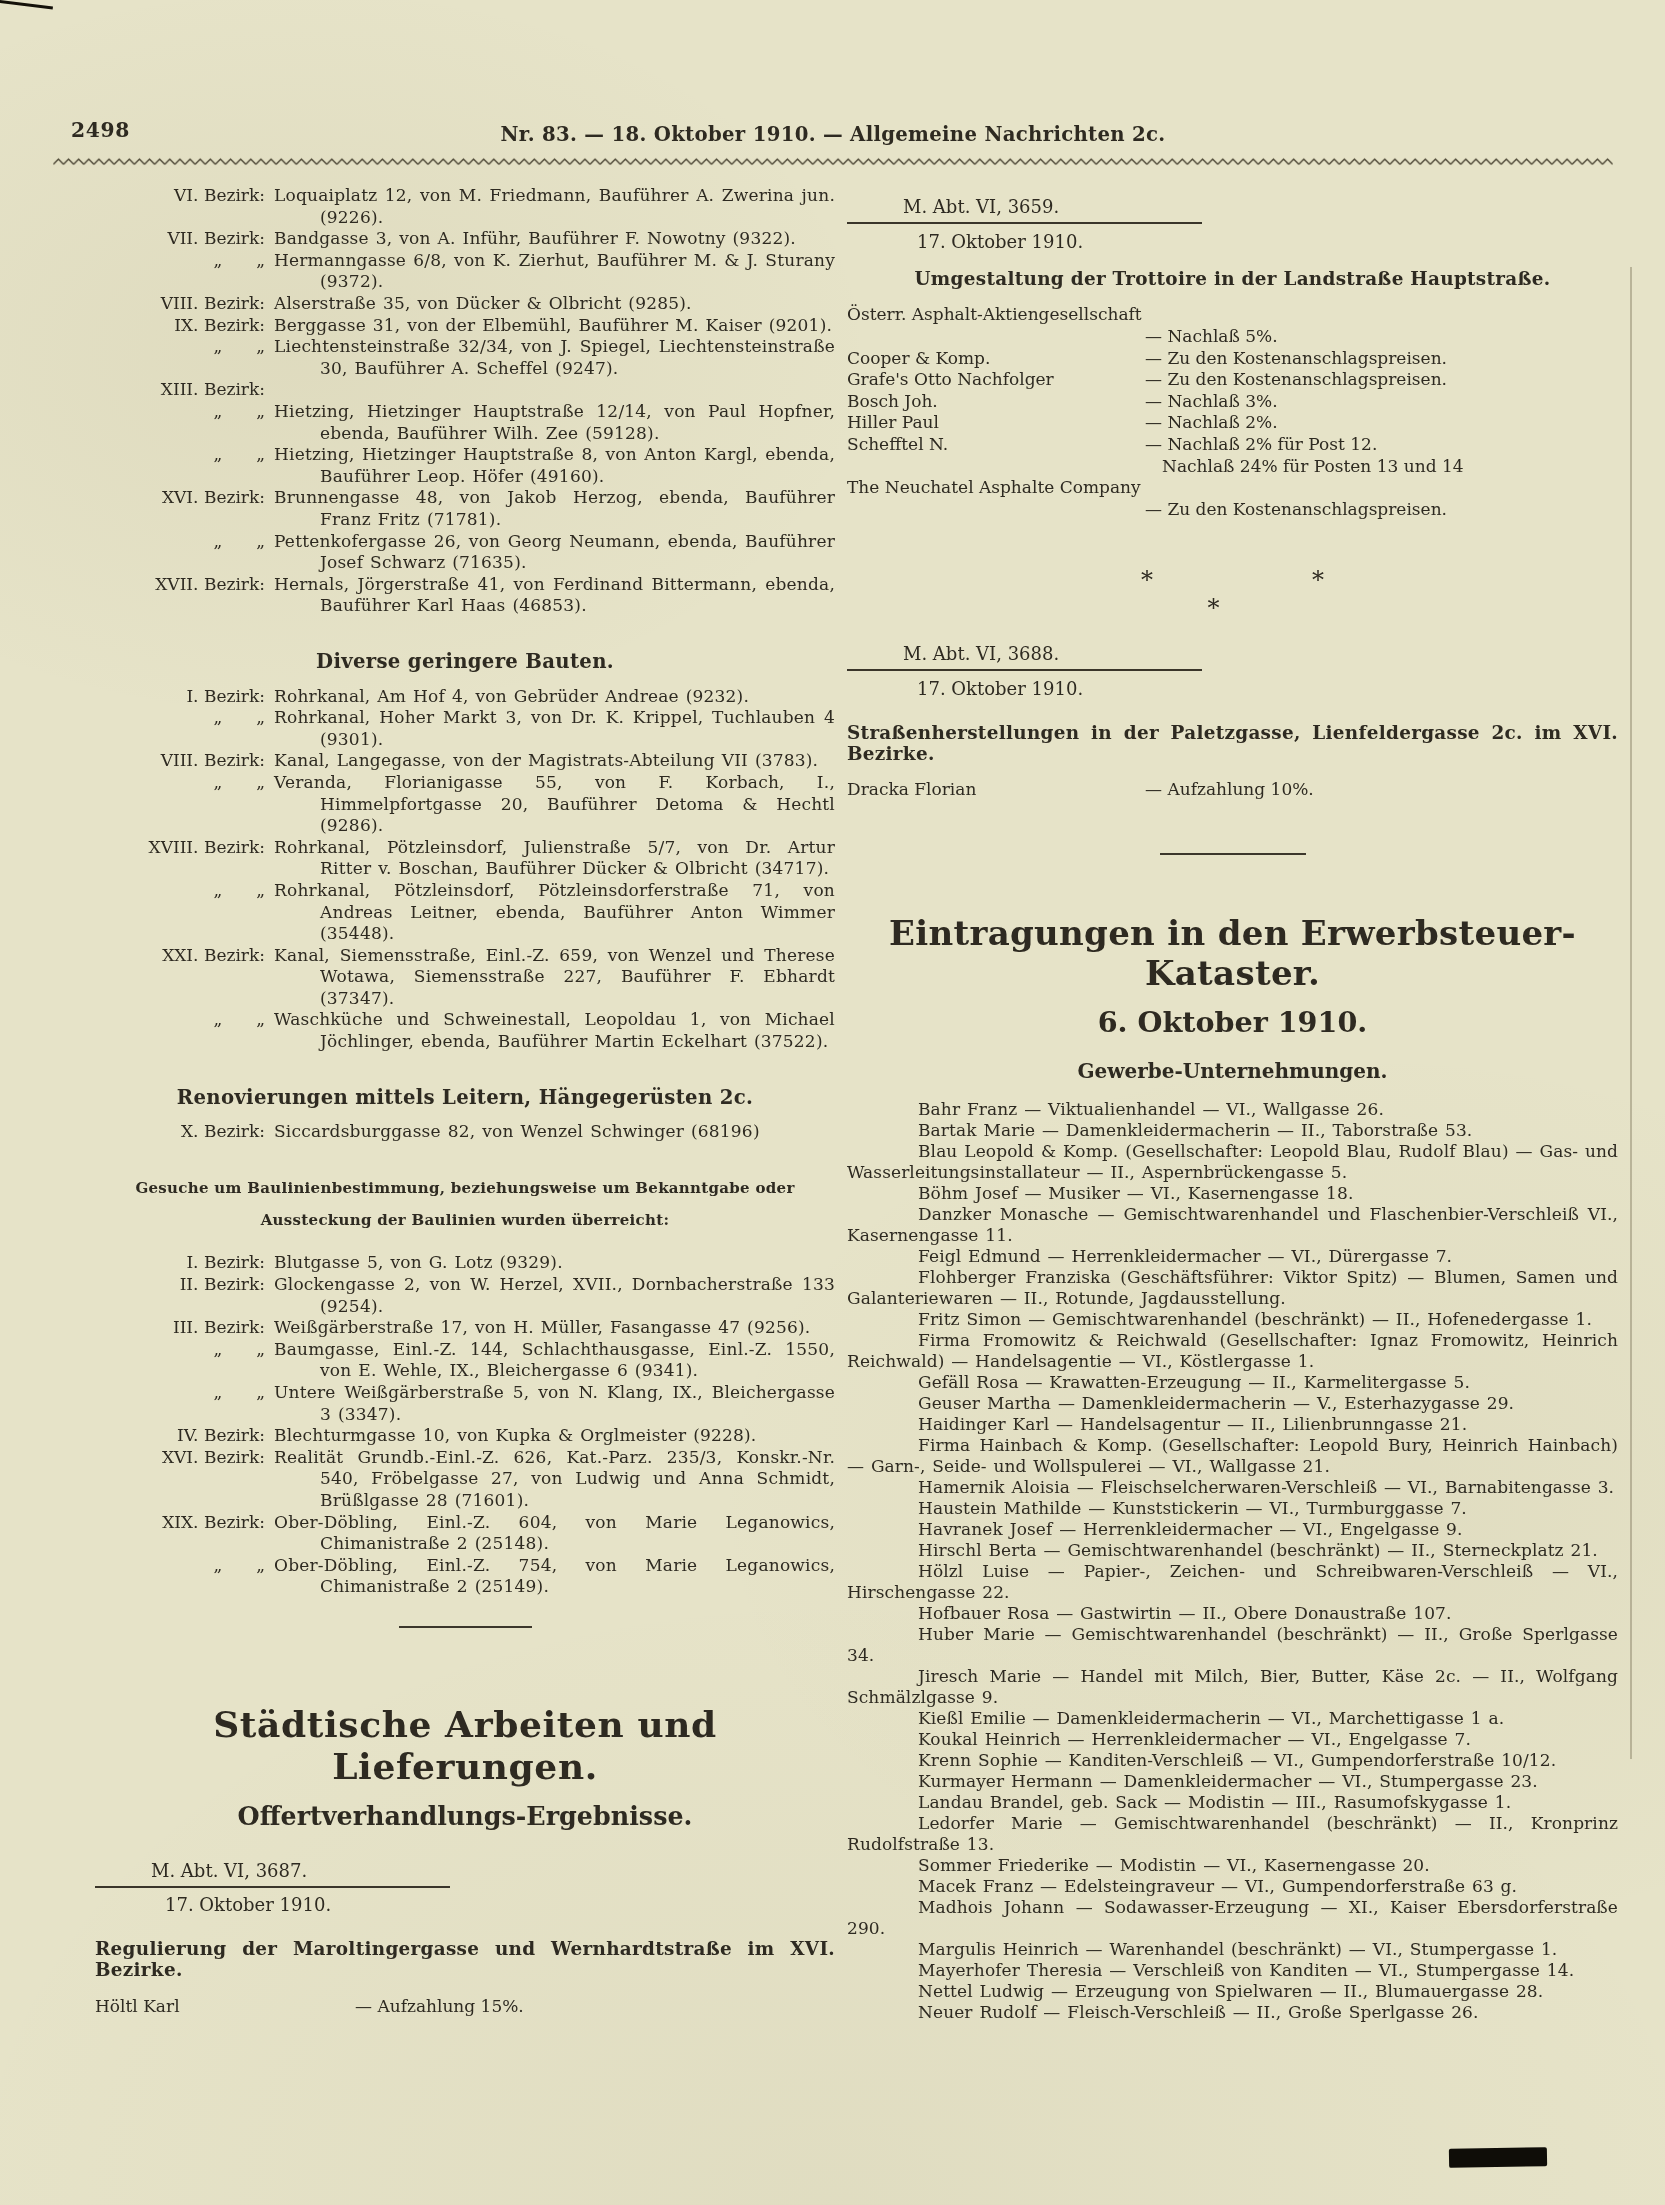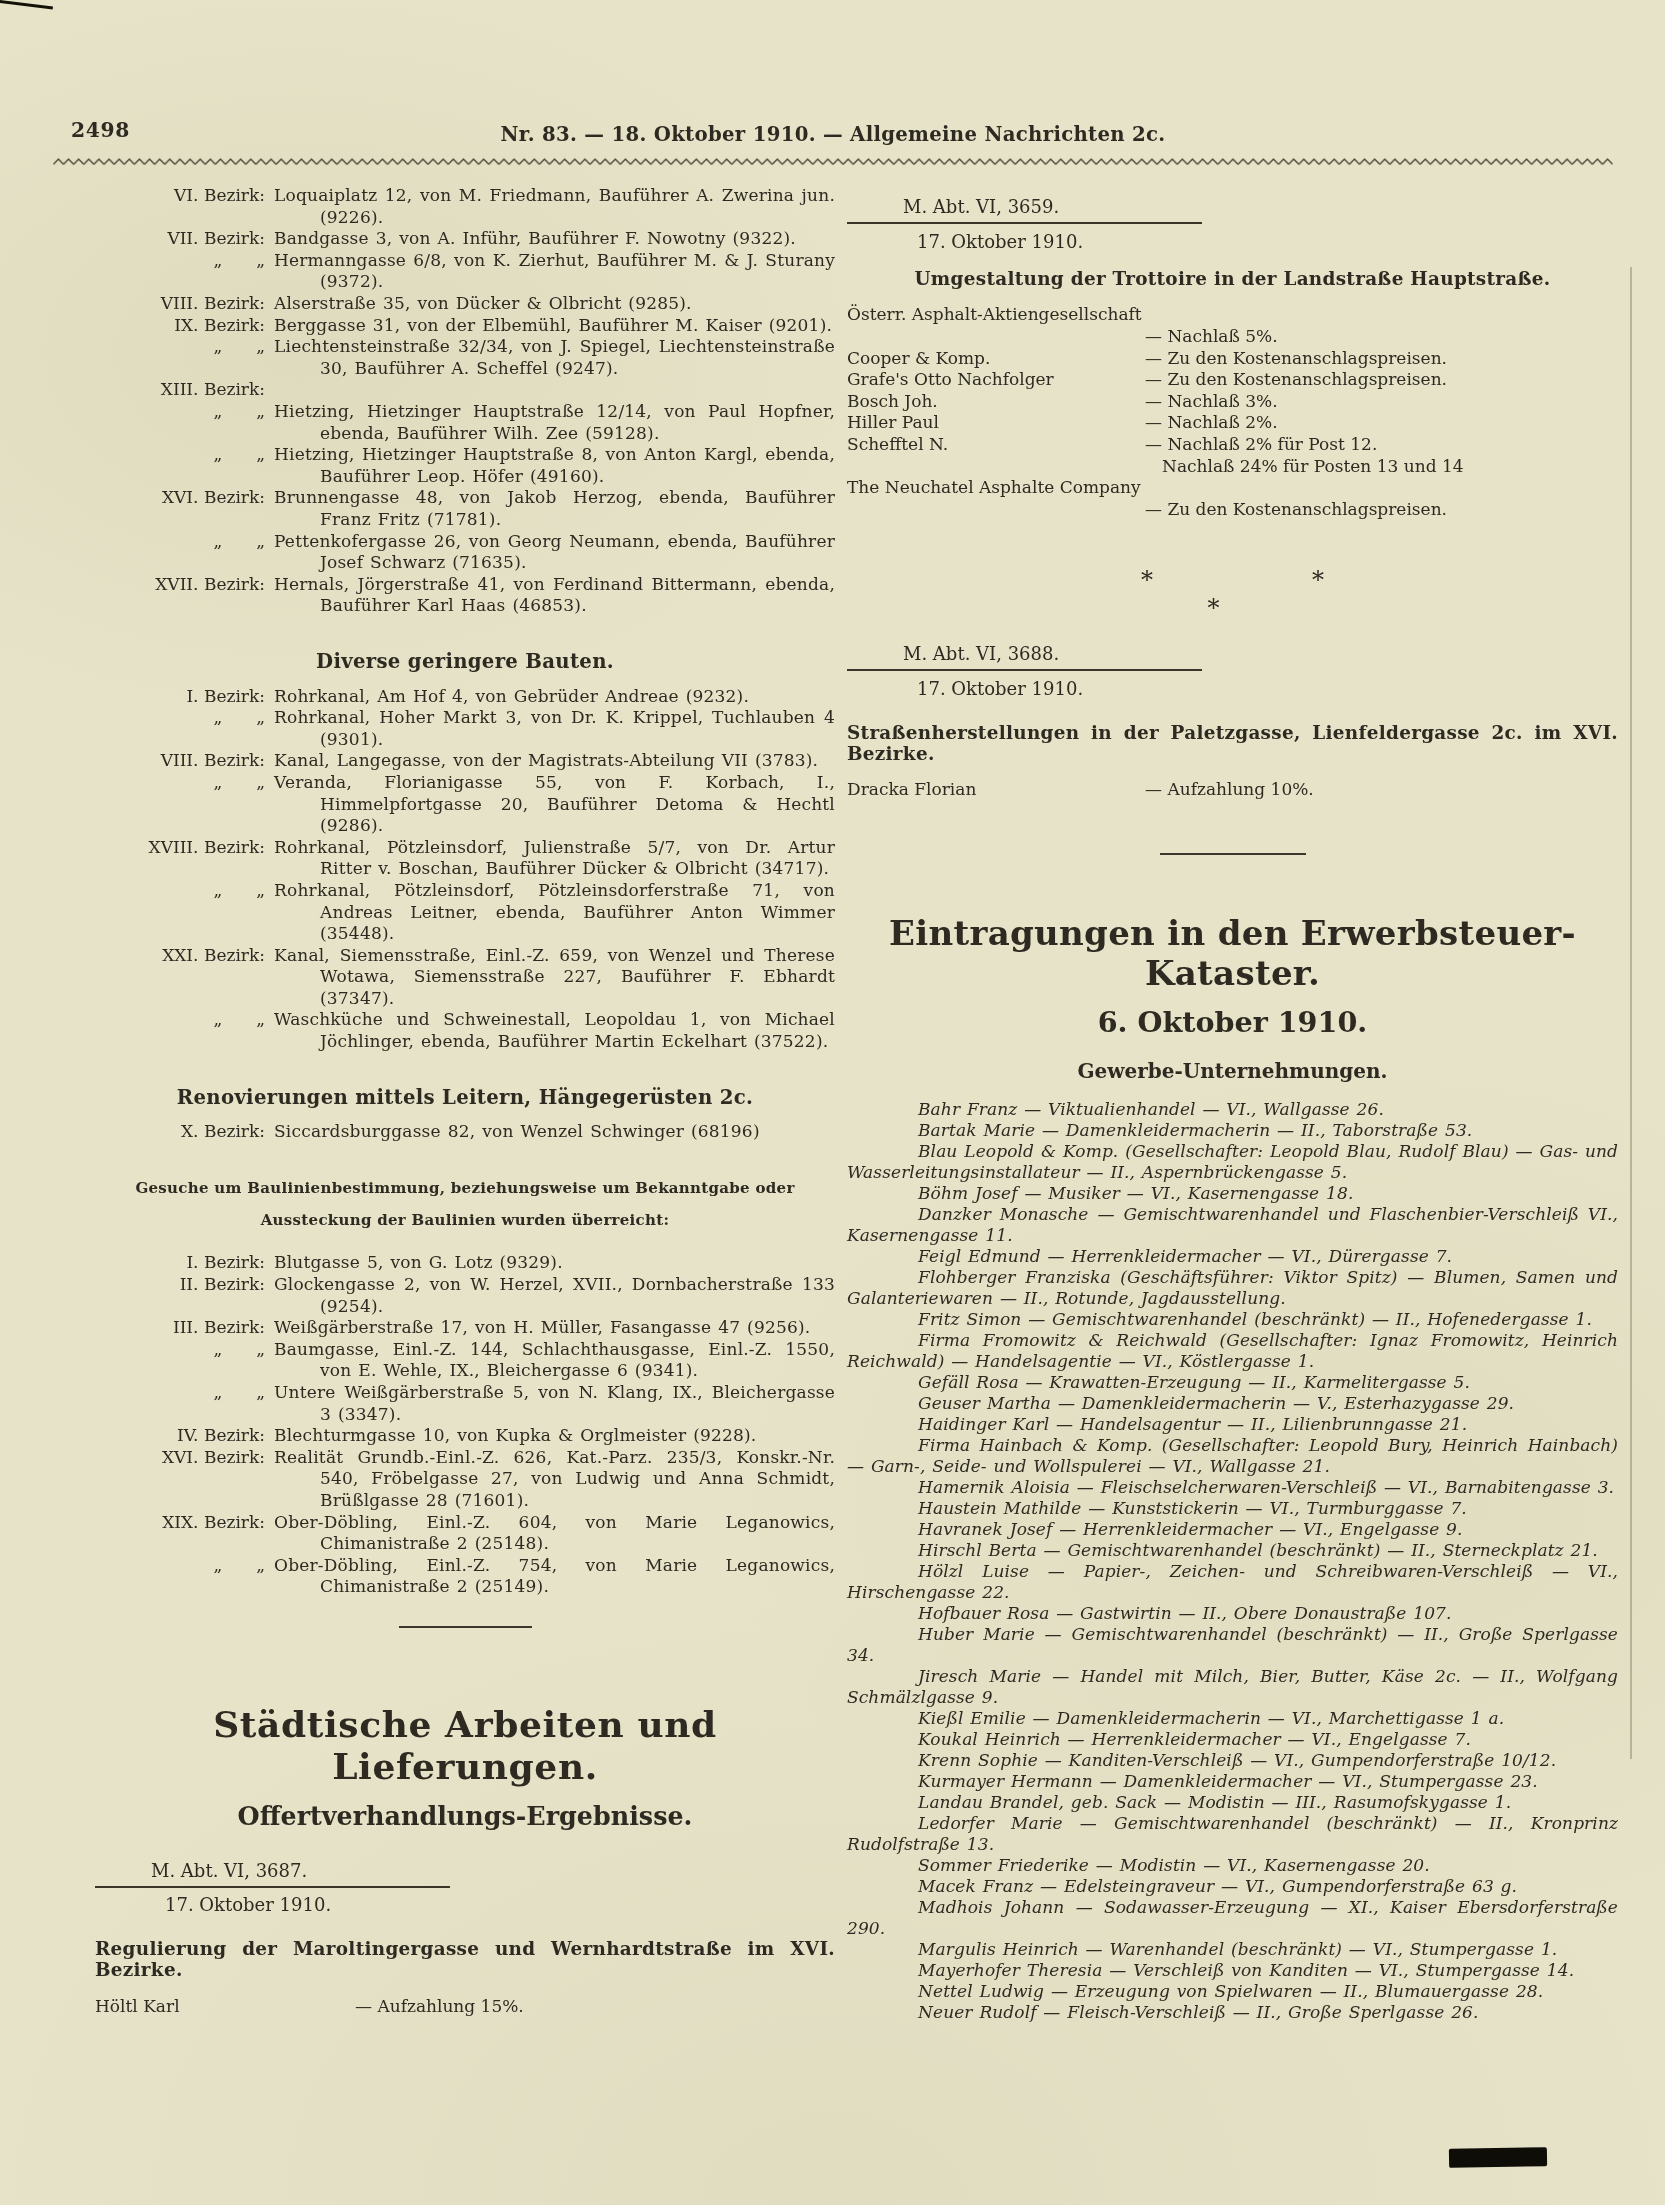--- a/index.html
+++ b/index.html
@@ -51,21 +51,21 @@
   .b-result{ flex:1; white-space:pre-wrap; }
 
   .ast{ text-align:center; margin-top:46px; height:48px; }
   .ast span{ font-size:24px; }
   .ast span:nth-of-type(1){ margin-right:159px; }
   .ast span:nth-of-type(3){ display:block; margin-top:0px; transform:translateX(-19px); }
 
   .eintr-title{ font-size:34px; font-weight:bold; text-align:center; margin-top:58px; letter-spacing:0.3px; }
   .eintr-date{ font-size:28.6px; font-weight:bold; text-align:center; margin-top:11.4px; }
   .eintr-sub{ font-size:20px; font-weight:bold; text-align:center; margin-top:20px; }
-  .g-list{ margin-top:16.5px;font-style:italic; }
+  .g-list{ margin-top:16.5px; }
   .g-item{ font-size:17px; line-height:21px; text-indent:71px; text-align:justify; word-spacing:1.3px; letter-spacing:0.1px; }
 </style>
 </head>
 <body>
 
 <div class="artifact-top"></div>
 <div class="artifact-edge"></div>
 <div class="artifact-blot"></div>
 
 <div class="page-num">2498</div>

